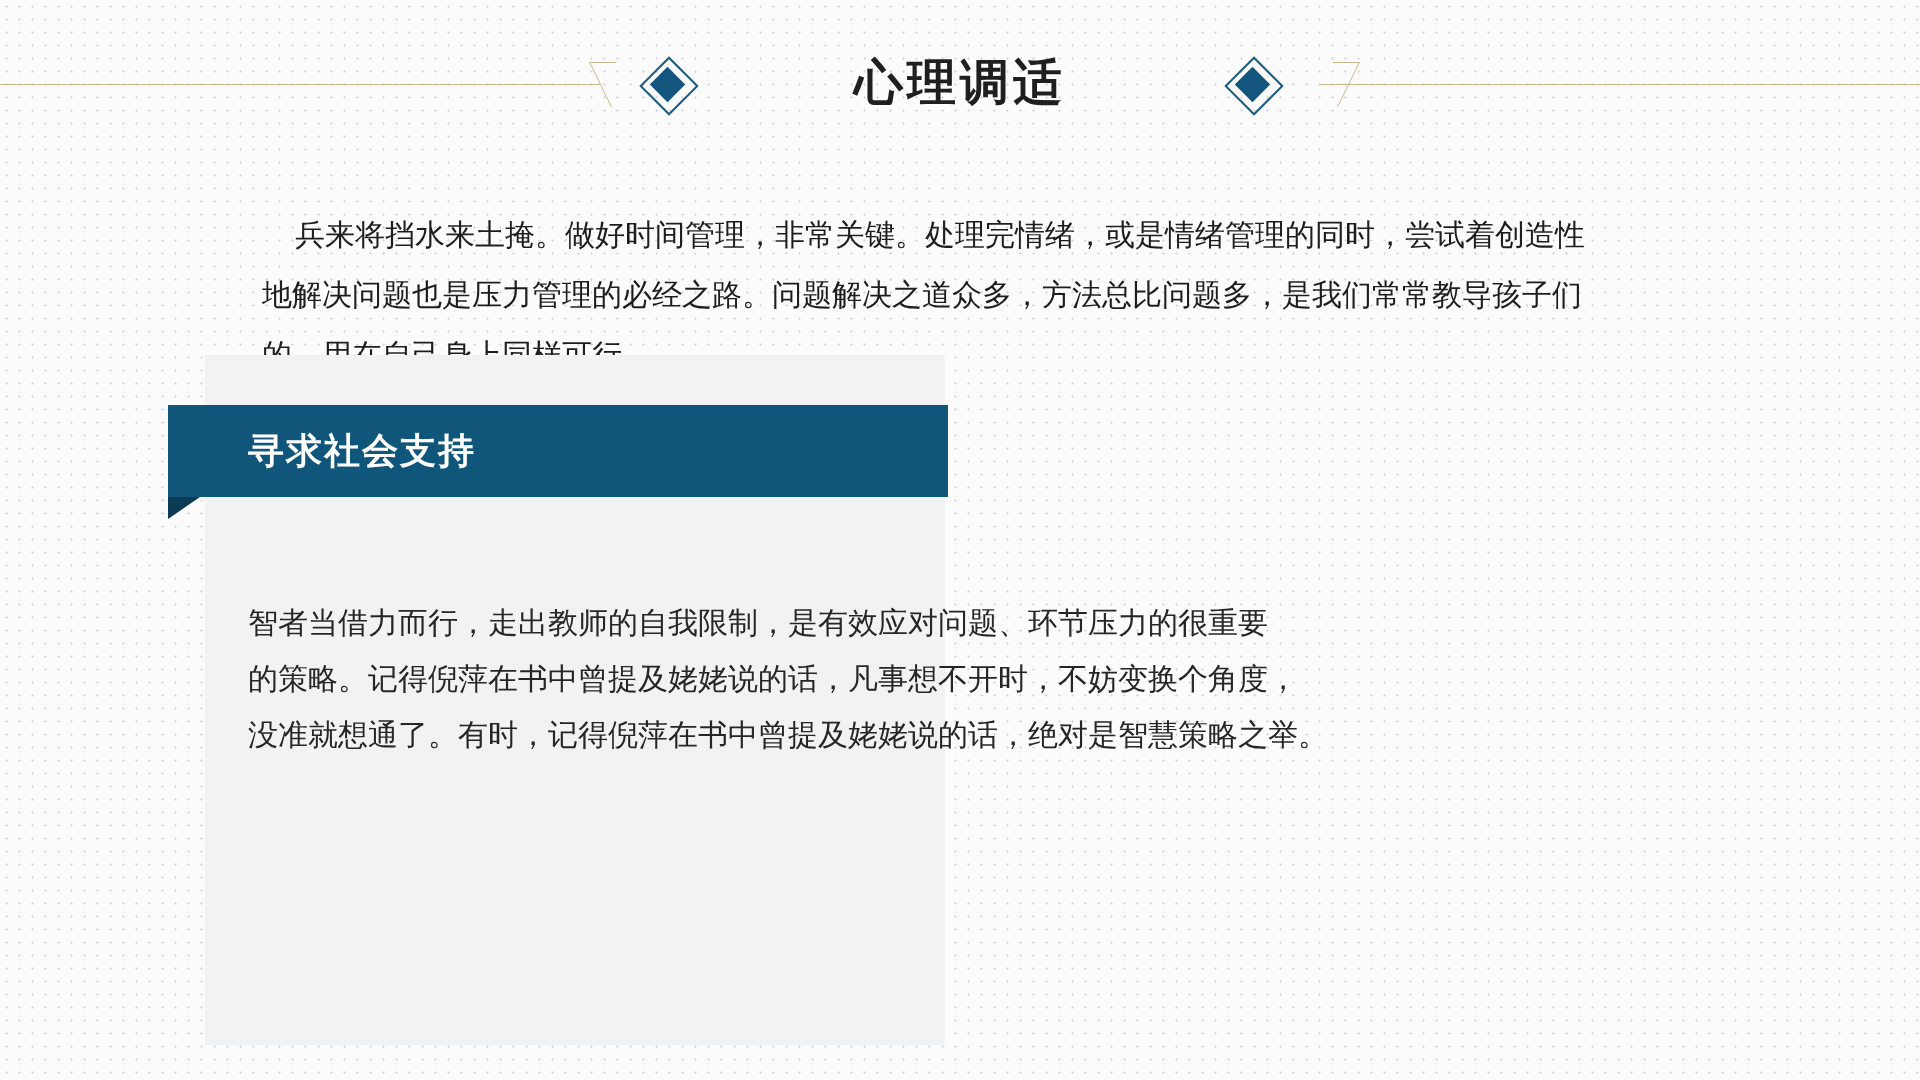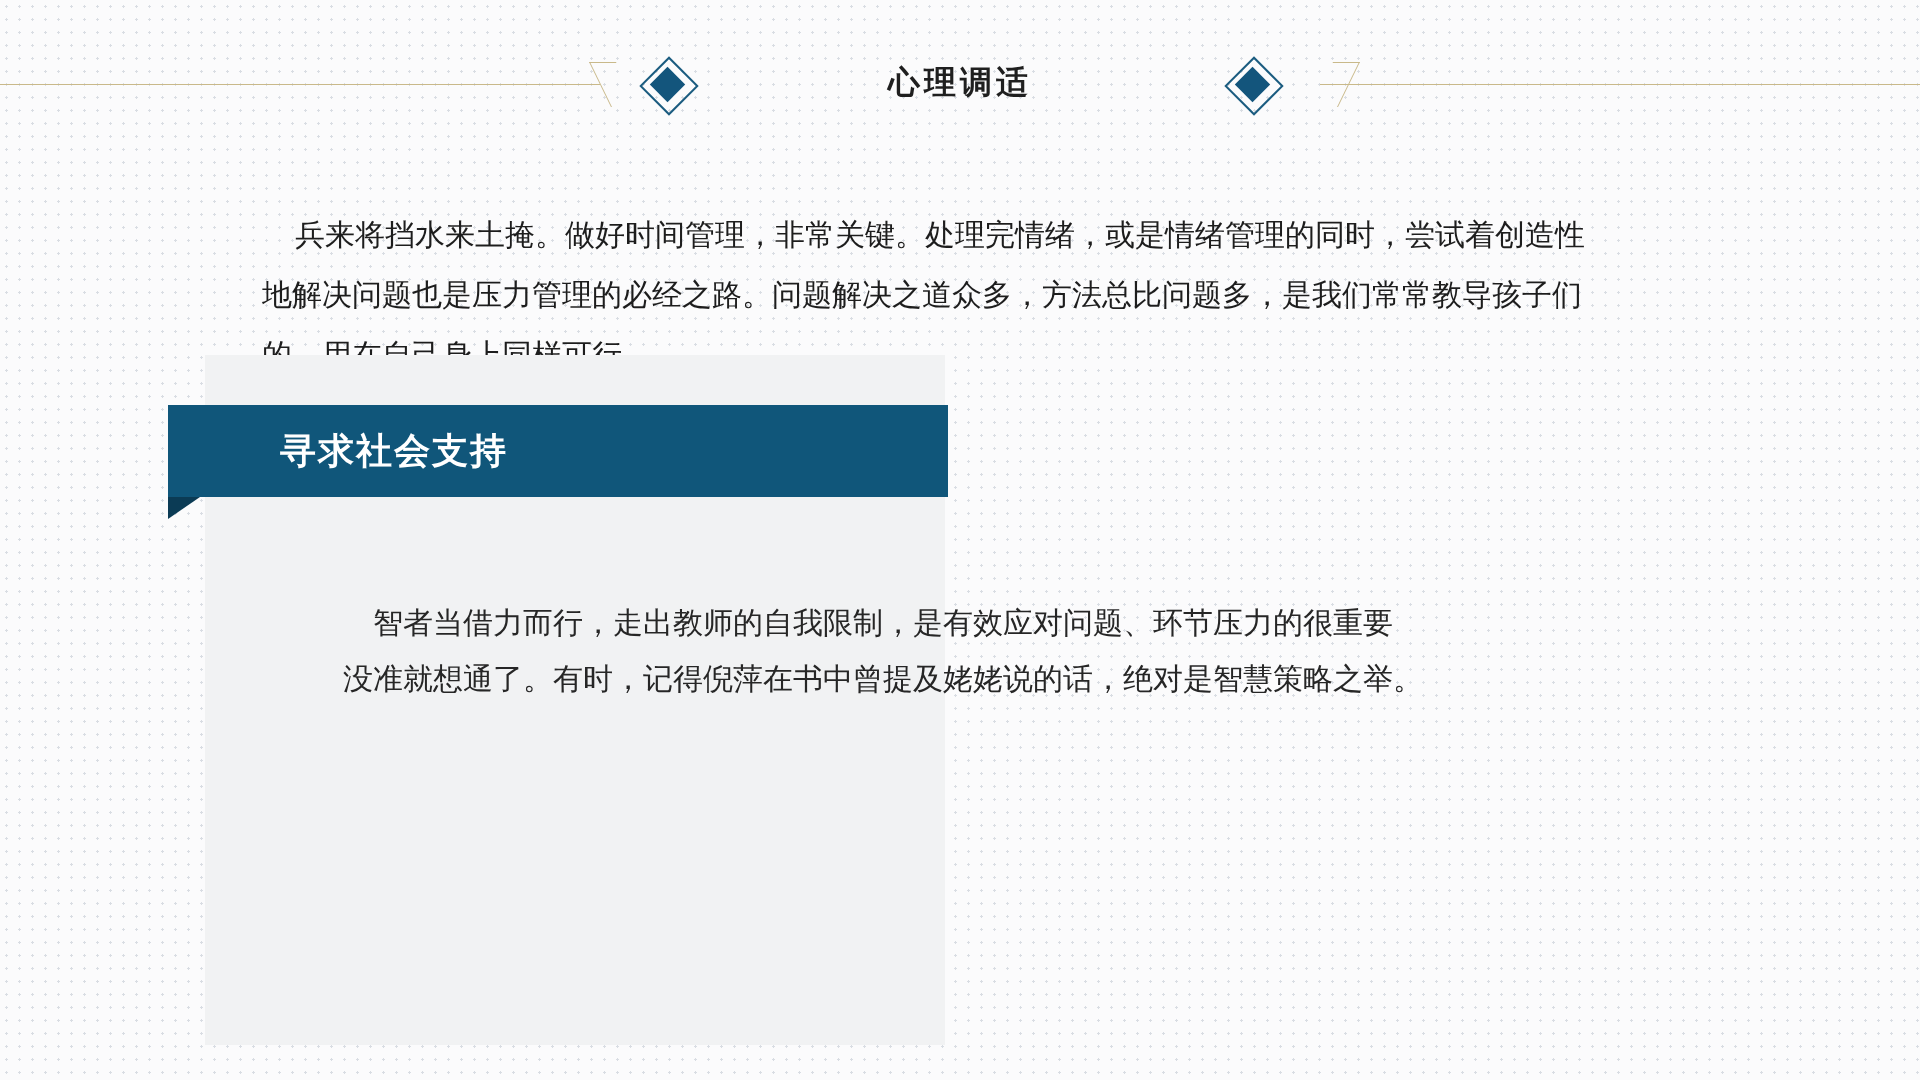--- a/index.html
+++ b/index.html
@@ -80,21 +80,21 @@
     width: 25px; height: 25px;
     background: #13557c;
   }
 
   .title {
     position: absolute;
     top: 52px;
     left: 700px;
     width: 520px;
     text-align: center;
-    font-size: 32px;
+    font-size: 49px;
     font-weight: bold;
     letter-spacing: 4px;
     color: #1f1f1f;
     line-height: 60px;
   }
 
   
   .intro {
     position: absolute;
     top: 205px;
@@ -125,42 +125,41 @@
     height: 92px;
     background: #10567a;
     display: flex;
     align-items: center;
   }
   .banner-label {
     color: #ffffff;
     font-size: 36px;
     font-weight: bold;
     letter-spacing: 2px;
-    margin-left: 112px;
+    margin-left: 80px;
   }
   .banner-fold {
     position: absolute;
     top: 497px;
     left: 168px;
     width: 0;
     height: 0;
     border-left: 32px solid #0b3b55;
     border-bottom: 22px solid transparent;
   }
 
   
   .body-text {
     position: absolute;
     top: 595px;
     left: 248px;
     width: 1270px;
     font-size: 30px;
     line-height: 56px;
     color: #262626;
-    text-align: center;
   }
   .body-text p { margin: 0; }
 </style>
 </head>
 <body>
 
 <div class="slide">
 
   <div class="header">
     <div class="rule rule-left"></div>
@@ -186,16 +185,17 @@
 
   <div class="panel"></div>
 
   <div class="banner">
     <span class="banner-label">寻求社会支持</span>
   </div>
   <div class="banner-fold"></div>
 
   <div class="body-text">
     <p>智者当借力而行，走出教师的自我限制，是有效应对问题、环节压力的很重要</p>
+    <p>的策略。记得倪萍在书中曾提及姥姥说的话，凡事想不开时，不妨变换个角度，</p>
     <p>没准就想通了。有时，记得倪萍在书中曾提及姥姥说的话，绝对是智慧策略之举。</p>
   </div>
 
 </div>
 
 </body></html>

